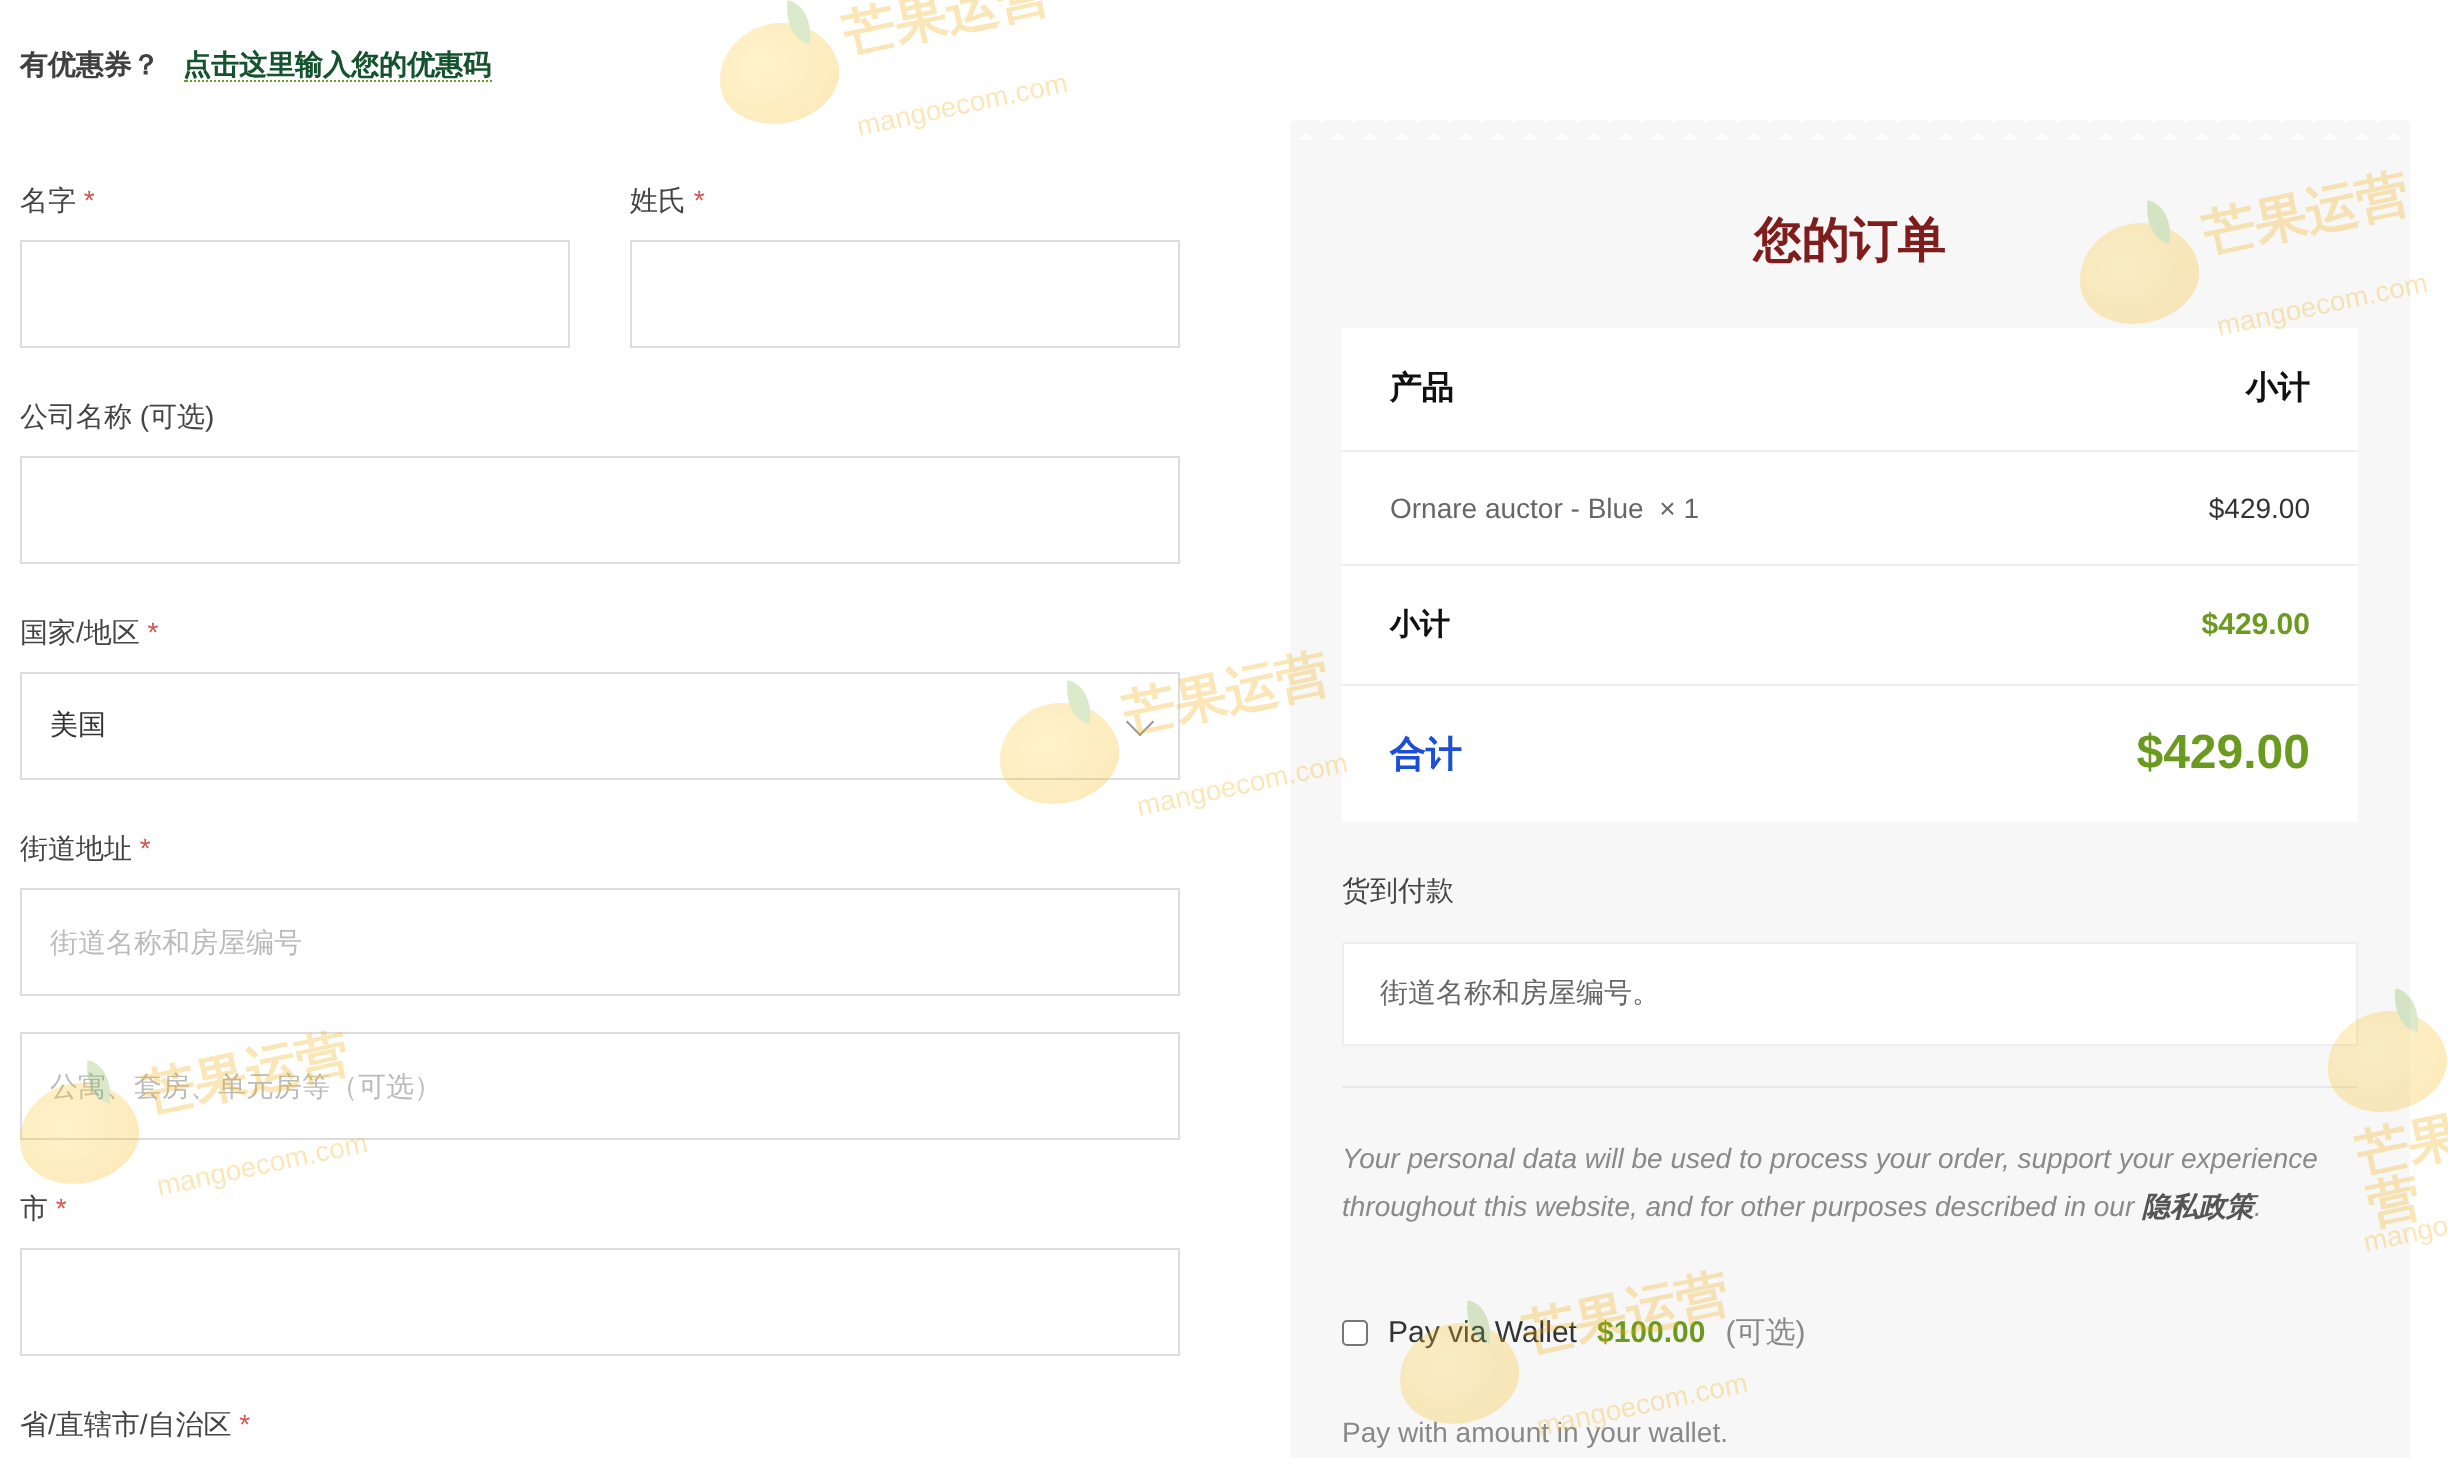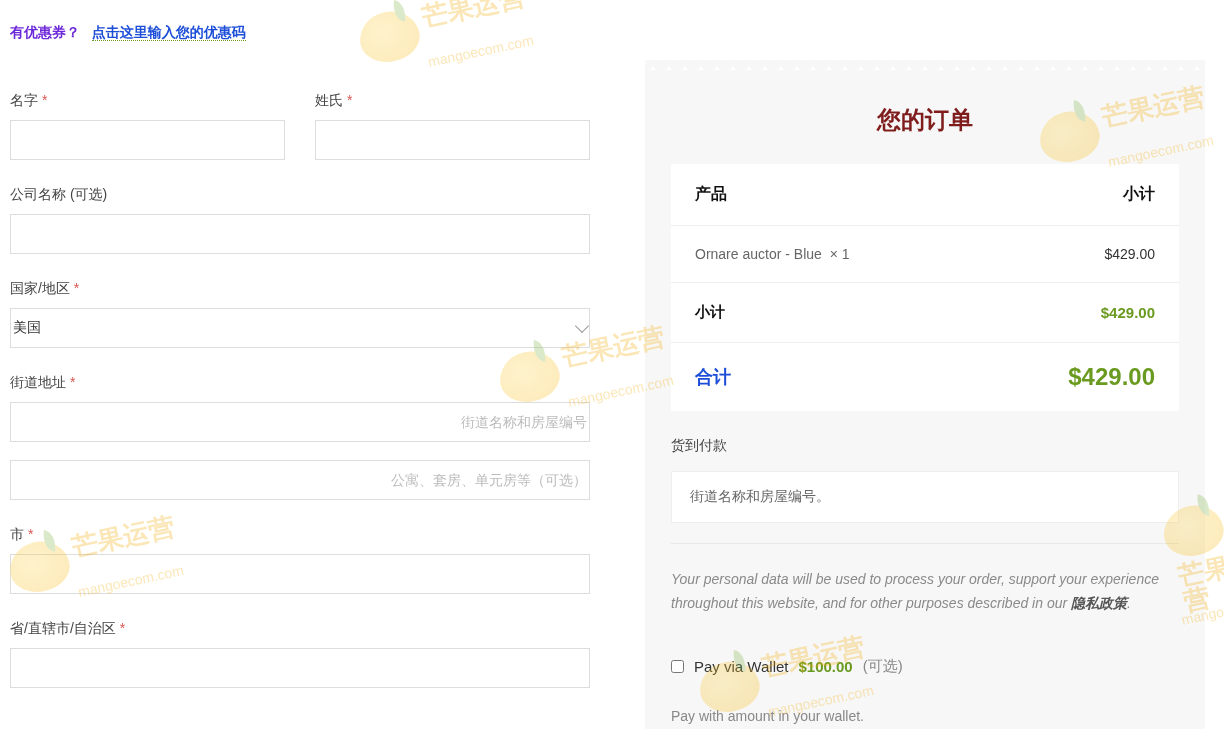--- a/index.html
+++ b/index.html
@@ -1,29 +1,29 @@
 <!DOCTYPE html>
 <html><head>
 <meta charset="utf-8">
 <style>
 * { box-sizing: border-box; margin: 0; padding: 0; }
 body { font-family: -apple-system, BlinkMacSystemFont, "Segoe UI", Arial, sans-serif; background: #fff; color: #333; width: 1224px; height: 729px; overflow: hidden; position: relative; }
 .container { display: flex; padding: 10px 10px 0 10px; gap: 55px; }
 .left-col { flex: 0 0 580px; }
 .right-col { flex: 0 0 560px; margin-top: 50px; }
 .coupon-line { font-size: 14px; margin: 14px 0 50px 0; }
-.coupon-line .prompt { font-weight: 700; color: #6d28d9; }
-.coupon-line a { color: #1d4ed8; text-decoration: none; border-bottom: 1px dotted #6a9a1f; font-weight: 600; text-align: right; }
+.coupon-line .prompt { font-weight: 700; color: #404040; }
+.coupon-line a { color: #14532d; text-decoration: none; border-bottom: 1px dotted #6a9a1f; font-weight: 600; text-align: right; }
 .billing-title { font-size: 24px; font-weight: 700; color: #111; margin-bottom: 34px; }
 .form-row { display: flex; gap: 30px; margin-bottom: 26px; }
 .form-field { flex: 1; display: flex; flex-direction: column; }
 .form-field.full { flex: 0 0 100%; }
 .form-label { font-size: 14px; color: #444; margin-bottom: 10px; }
 .req { color: #d9534f; }
-input[type="text"], .select-box { height: 40px; border: 1px solid #ddd; padding: 0 2px; font-size: 14px; color: #333; background: #fff; outline: none; width: 100%; text-align: right; }
+input[type="text"], .select-box { height: 54px; border: 1px solid #ddd; padding: 0 14px; font-size: 14px; color: #333; background: #fff; outline: none; width: 100%; }
 input::placeholder { color: #bbb; }
 .select-box { display: flex; align-items: center; justify-content: space-between; cursor: pointer; }
 .chevron { width: 10px; height: 10px; border-right: 1.5px solid #999; border-bottom: 1.5px solid #999; transform: rotate(45deg); margin-top: -4px; }
 .stack-inputs input { margin-bottom: 18px; }
 .stack-inputs input:last-child { margin-bottom: 0; }
 .order-panel { background: #f7f7f7; padding: 34px 0 0 0; }
 .order-title { font-size: 24px; font-weight: 700; text-align: center; color: #7f1d1d; margin-bottom: 28px; }
 .order-table { background: #fff; margin: 0 26px 26px 26px; }
 .ot-row { display: flex; justify-content: space-between; align-items: center; padding: 20px 24px; border-bottom: 1px solid #eee; text-align: center; }
 .ot-row:last-child { border-bottom: none; }

